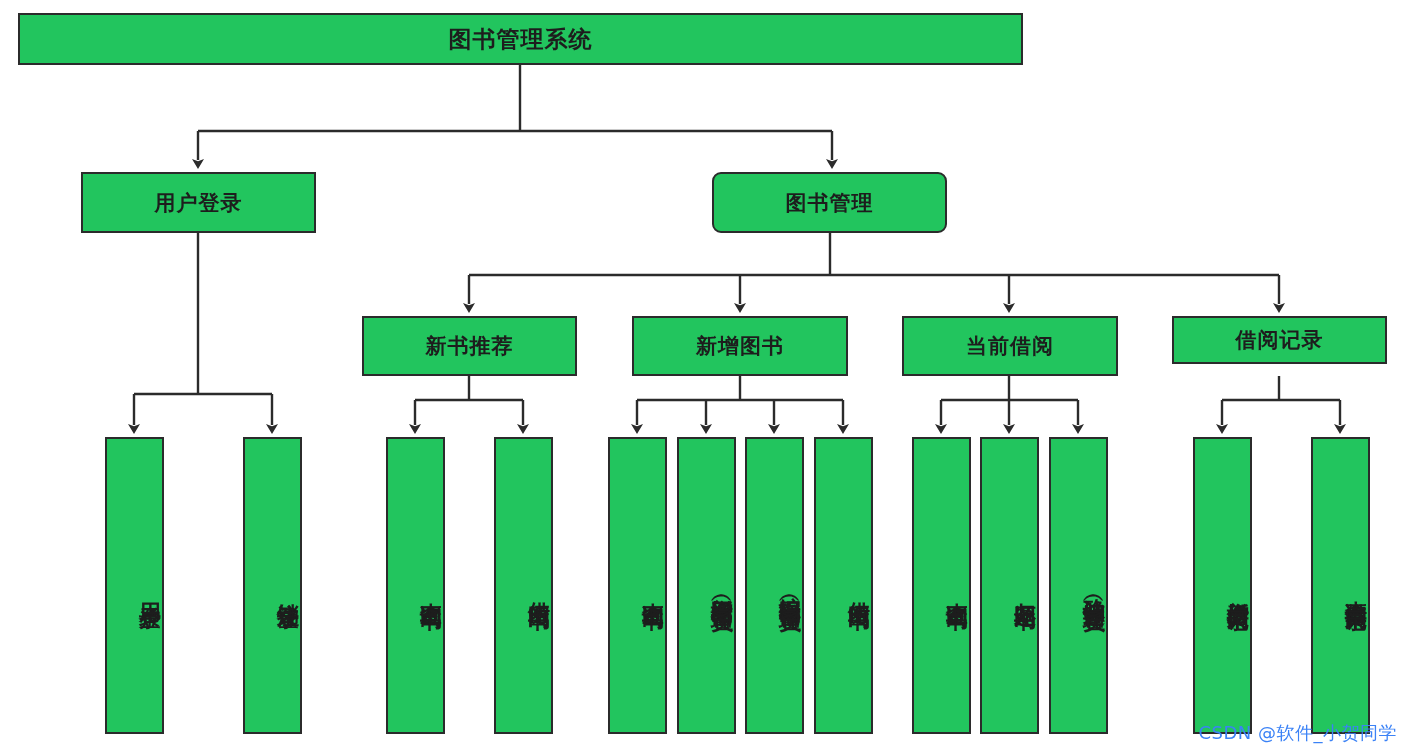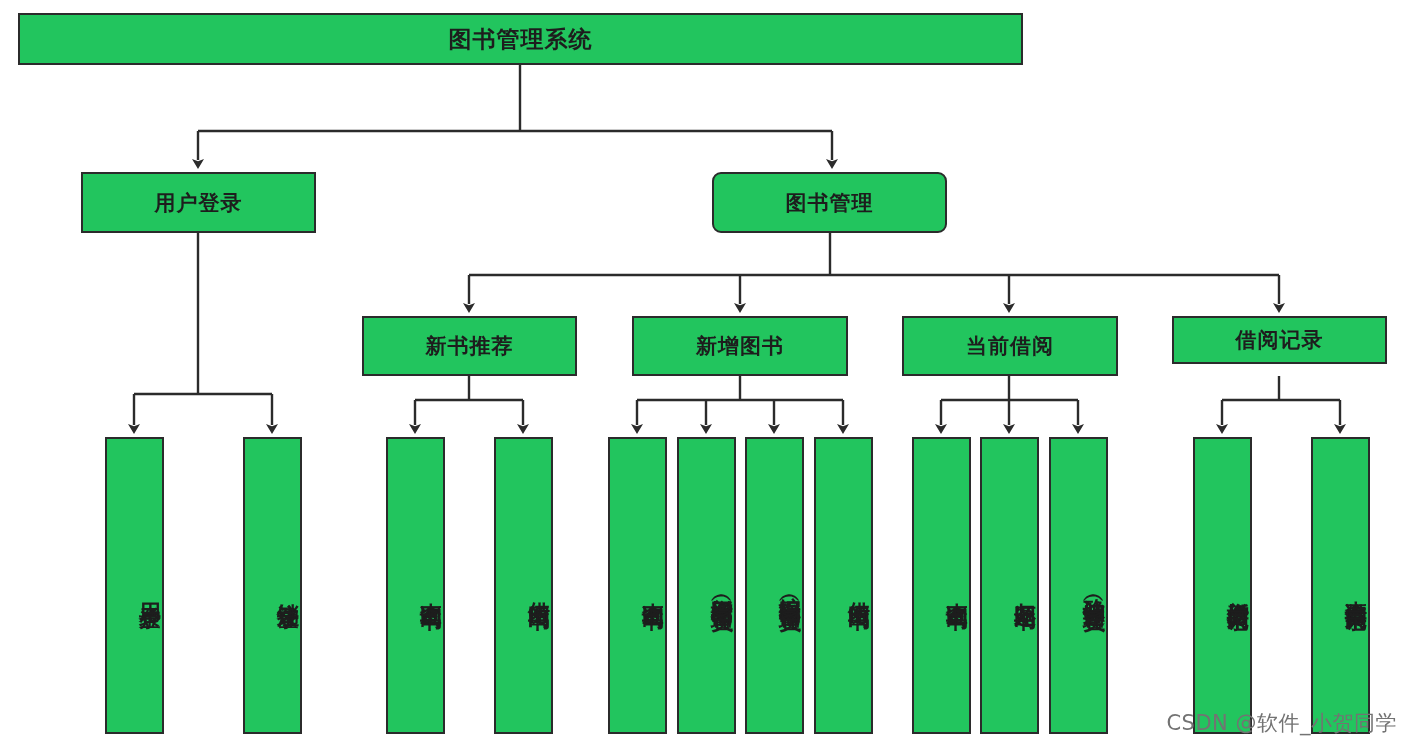--- a/index.html
+++ b/index.html
@@ -54,23 +54,23 @@
     writing-mode: vertical-rl;
     text-orientation: upright;
     white-space: nowrap;
   }
   .node.title {
     font-size: 23px;
   }
   #watermark {
     position: absolute;
     right: 8px;
-    bottom: 10px;
-    font-size: 21px;
-    color: #737373;
+    bottom: 2px;
+    font-size: 18px;
+    color: #3b82f6;
     letter-spacing: 0.5px;
     white-space: nowrap;
   }
 </style>
 </head>
 <body>
 
 <div id="canvas">
 
   <svg class="edges" viewBox="0 0 1405 747">

